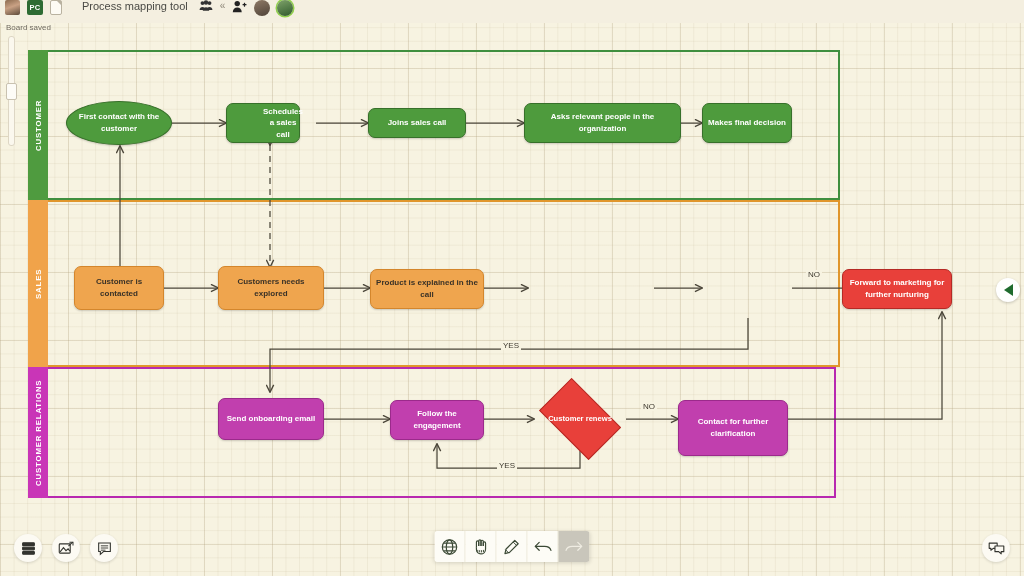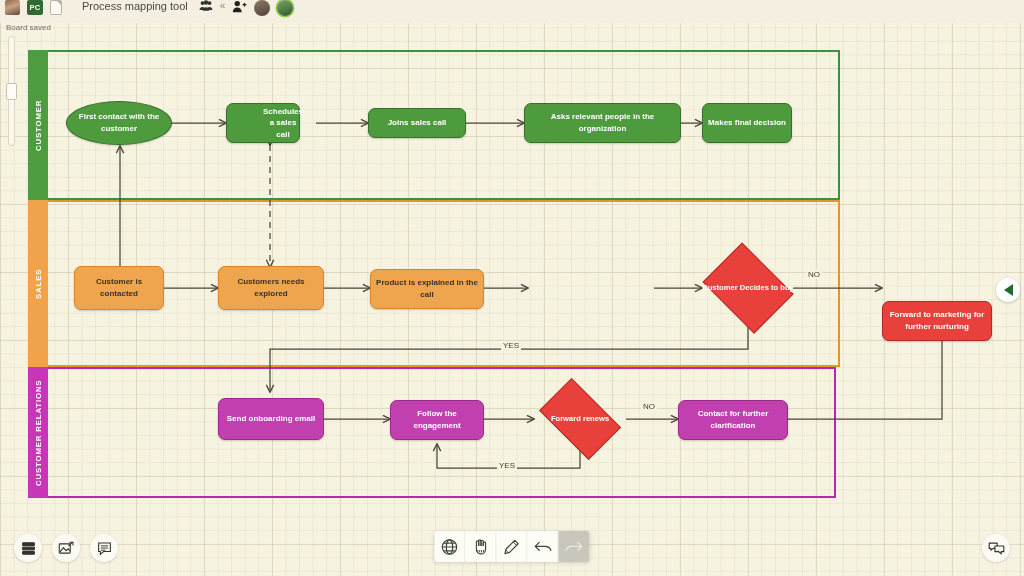--- a/index.html
+++ b/index.html
@@ -310,43 +310,39 @@
 
   <div class="node n-orange shape-round" style="left:218px;top:266px;width:106px;height:44px;">
     <span>Customers needs explored</span>
   </div>
 
   <div class="node n-orange shape-round" style="left:370px;top:269px;width:114px;height:40px;">
     <span>Product is explained in the call</span>
   </div>
 
 
-  <div class="diamond" style="left:696px;top:248px;width:104px;height:80px;">
-    <div class="dm-bg"></div>
-    <div class="dm-text">Customer Decides to buy</div>
-  </div>
-
-  <div class="node n-red shape-round" style="left:882px;top:269px;width:110px;height:40px;margin-top:32px;">
+
+  <div class="node n-red shape-round" style="left:842px;top:269px;width:110px;height:40px;">
     <span>Forward to marketing for further nurturing</span>
   </div>
 
   <div class="node n-purple shape-round" style="left:218px;top:398px;width:106px;height:42px;">
     <span>Send onboarding email</span>
   </div>
 
   <div class="node n-purple shape-round" style="left:390px;top:400px;width:94px;height:40px;">
     <span>Follow the engagement</span>
   </div>
 
   <div class="diamond" style="left:530px;top:386px;width:100px;height:66px;">
     <div class="dm-bg"></div>
-    <div class="dm-text">Forward renews</div>
-  </div>
-
-  <div class="node n-purple shape-round" style="left:678px;top:400px;width:110px;height:40px;">
+    <div class="dm-text">Customer renews</div>
+  </div>
+
+  <div class="node n-purple shape-round" style="left:678px;top:400px;width:110px;height:56px;">
     <span>Contact for further clarification</span>
   </div>
 
   <div id="right-marker">
     <div class="tri"></div>
   </div>
 
   <div id="bottom-left">
     <div class="circ-btn">
       <svg width="15" height="15" viewBox="0 0 18 18" fill="none" stroke="#32332e" stroke-width="1.4">

